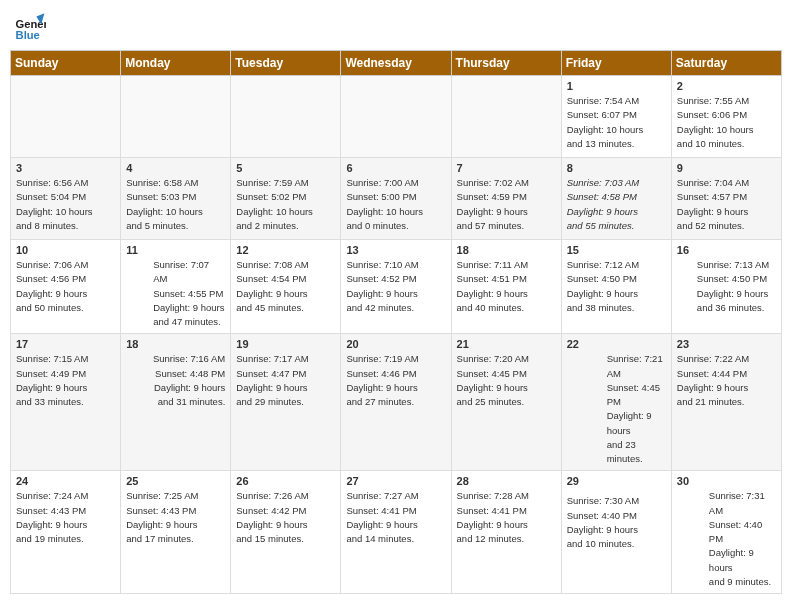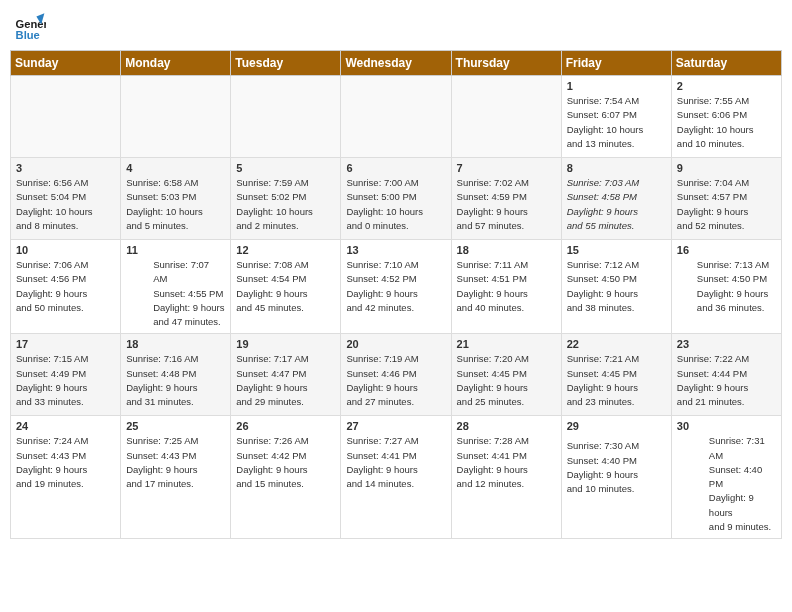--- a/index.html
+++ b/index.html
@@ -231,21 +231,21 @@
       <tr>
         <td>
           <div class="day-num">17</div>
           <div class="day-info" style="white-space: pre-line;">Sunrise: 7:15 AM
 Sunset: 4:49 PM
 Daylight: 9 hours
 and 33 minutes.</div>
         </td>
         <td>
           <div class="day-num">18</div>
-          <div class="day-info" style="white-space: pre-line;">Sunrise: 7:16 AM
+          <div class="day-info" style="white-space: pre-line; text-align: right;">Sunrise: 7:16 AM
 Sunset: 4:48 PM
 Daylight: 9 hours
 and 31 minutes.</div>
         </td>
         <td>
           <div class="day-num">19</div>
           <div class="day-info" style="white-space: pre-line;">Sunrise: 7:17 AM
 Sunset: 4:47 PM
 Daylight: 9 hours
 and 29 minutes.</div>
@@ -259,21 +259,21 @@
         </td>
         <td>
           <div class="day-num">21</div>
           <div class="day-info" style="white-space: pre-line;">Sunrise: 7:20 AM
 Sunset: 4:45 PM
 Daylight: 9 hours
 and 25 minutes.</div>
         </td>
         <td>
           <div class="day-num">22</div>
-          <div class="day-info" style="white-space: pre-line;">Sunrise: 7:21 AM
+          <div class="day-info" style="white-space: pre-line; margin-left: 40px;">Sunrise: 7:21 AM
 Sunset: 4:45 PM
 Daylight: 9 hours
 and 23 minutes.</div>
         </td>
         <td>
           <div class="day-num">23</div>
           <div class="day-info" style="white-space: pre-line;">Sunrise: 7:22 AM
 Sunset: 4:44 PM
 Daylight: 9 hours
 and 21 minutes.</div>

